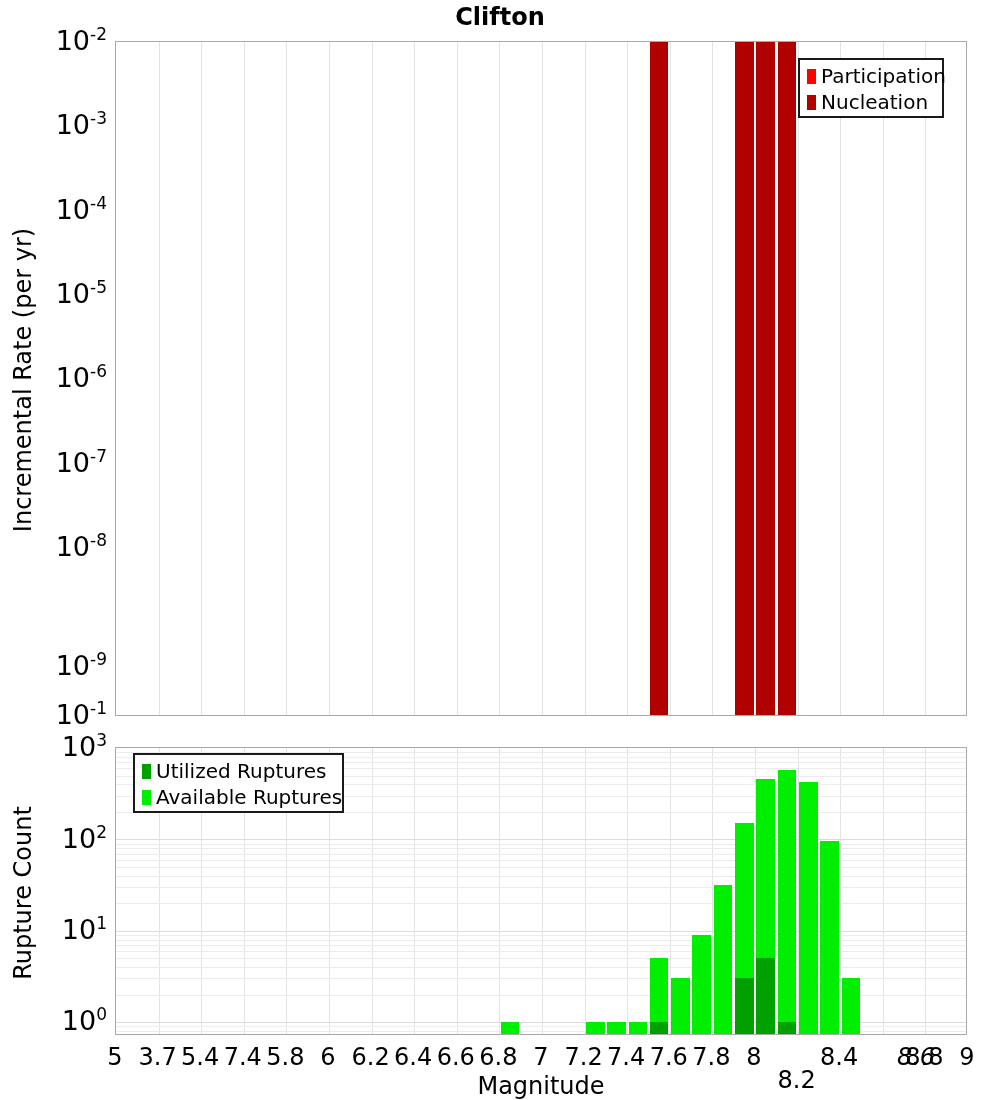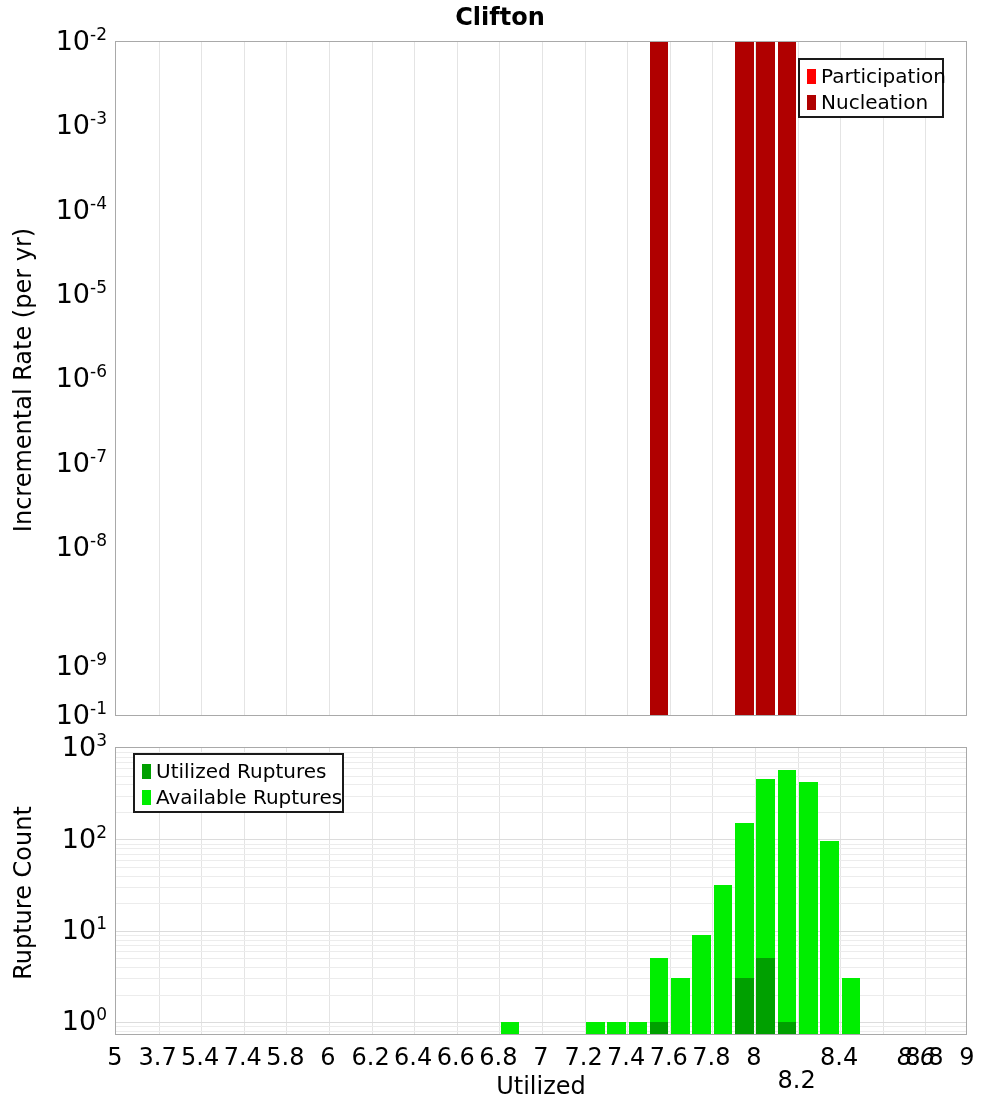--- a/index.html
+++ b/index.html
@@ -157,21 +157,21 @@
     <div class="legend-row">
       <span class="swatch" style="background: rgb(0, 160, 0);"></span>
       <span class="legend-label">Utilized Ruptures</span>
     </div>
     <div class="legend-row">
       <span class="swatch" style="background: rgb(0, 238, 0);"></span>
       <span class="legend-label">Available Ruptures</span>
     </div>
   </div>
 
-  <div class="axis-label" id="xlab">Utilized</div>
+  <div class="axis-label" id="xlab">Magnitude</div>
 
 <div class="ytick" style="top: 24px;"><span>10</span><sup>-2</sup></div>
     <div class="ytick" style="top: 108.3px;"><span>10</span><sup>-3</sup></div>
     <div class="ytick" style="top: 192.6px;"><span>10</span><sup>-4</sup></div>
     <div class="ytick" style="top: 276.9px;"><span>10</span><sup>-5</sup></div>
     <div class="ytick" style="top: 361.2px;"><span>10</span><sup>-6</sup></div>
     <div class="ytick" style="top: 445.5px;"><span>10</span><sup>-7</sup></div>
     <div class="ytick" style="top: 529.8px;"><span>10</span><sup>-8</sup></div>
     <div class="ytick" style="top: 649px;"><span>10</span><sup>-9</sup></div>
     <div class="ytick" style="top: 698.4px;"><span>10</span><sup>-1</sup></div>

